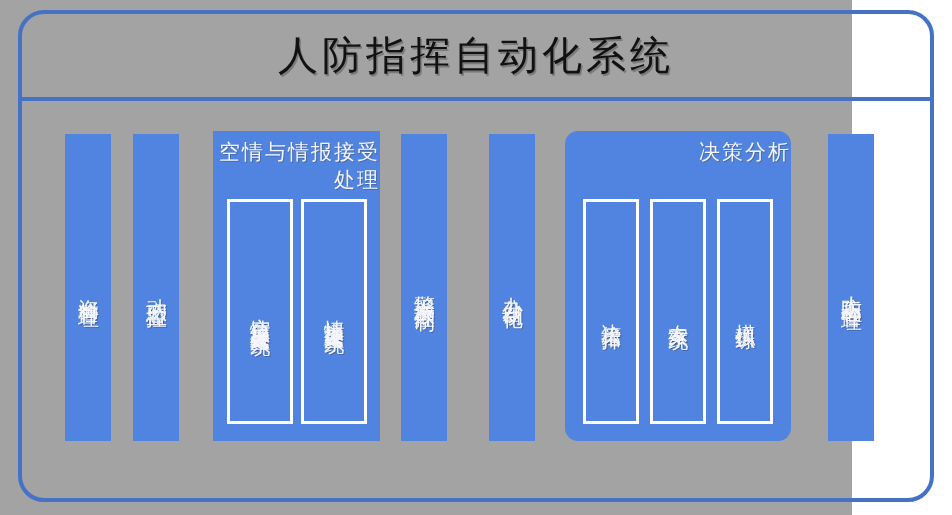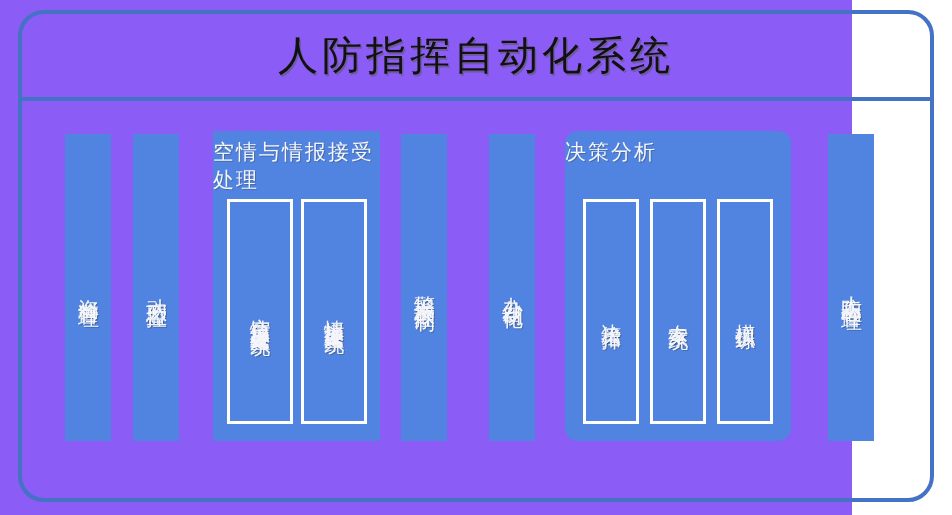--- a/index.html
+++ b/index.html
@@ -11,21 +11,21 @@
     width: 952px;
     height: 515px;
     overflow: hidden;
     font-family: "DejaVu Sans", "Liberation Sans", sans-serif;
   }
 
   .canvas {
     position: relative;
     width: 852px;
     height: 515px;
-    background: #8b5cf6;
+    background: #a3a3a3;
   }
 
   
   .outer-frame {
     position: absolute;
     left: 18px;
     top: 10px;
     width: 916px;
     height: 492px;
     box-sizing: border-box;
@@ -93,21 +93,21 @@
     text-shadow: 1px 1px 0 rgba(60,60,60,0.35);
     white-space: nowrap;
   }
 
   
   .group-title {
     position: absolute;
     left: 0;
     top: 8px;
     width: 100%;
-    text-align: left;
+    text-align: right;
     font-size: 21px;
     line-height: 1.32;
     letter-spacing: 2px;
     color: #f4f6fb;
     font-family: "DejaVu Serif", "Liberation Serif", serif;
     text-shadow: 1px 1px 0 rgba(60,60,60,0.35);
   }
 
   
   .subblock {

